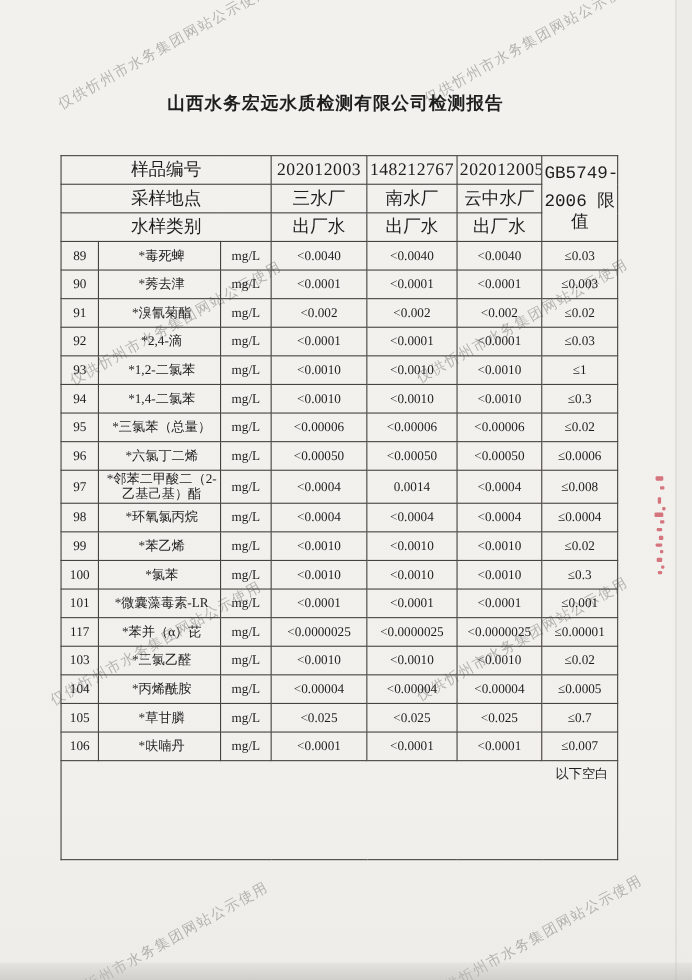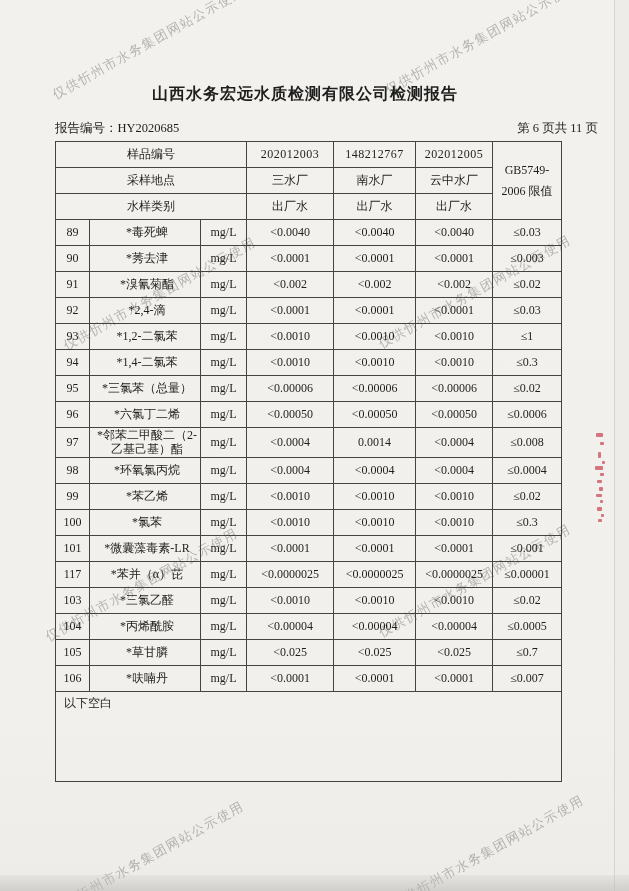--- a/index.html
+++ b/index.html
@@ -28,26 +28,26 @@
   }
   table.report{
     position:absolute;left:55px;top:141px;width:506px;
     border-collapse:collapse;table-layout:fixed;
     font-size:12px;
   }
   table.report td{
     border:1px solid #45433f;text-align:center;vertical-align:middle;
     height:25px;line-height:1.2;padding:0 2px;overflow:hidden;
   }
-  table.report thead td{font-size:12px;text-align:center;}
+  table.report thead td{font-size:16px;text-align:center;}
   .sample-num{font-size:13px;letter-spacing:0.5px;}
   .name-cell{text-align:left;padding-left:6px !important;}
-  .limit-head div{margin:6px 0;}
+  .limit-head div{margin:6px 0;font-family:Liberation Mono, monospace;}
   tr.blank-row td{
-    height:81px;vertical-align:top;text-align:left;padding:4px 8px;font-size:12px;
+    height:81px;vertical-align:top;text-align:right;padding:4px 8px;font-size:12px;
   }
   .watermark{
     position:absolute;white-space:nowrap;pointer-events:none;
     transform:translate(-50%,-50%) rotate(-29deg);
     font-family:"Liberation Sans",sans-serif;
     font-size:13px;letter-spacing:1.5px;
     color:rgba(112,112,109,0.48);
   }
   .red-mark{position:absolute;background:rgba(195,40,55,0.62);border-radius:1px;}
 </style>
@@ -62,24 +62,20 @@
       <div class="watermark" style="left: 160px; top: 294px;">仅供忻州市水务集团网站公示使用</div>
       <div class="watermark" style="left: 475px; top: 292px;">仅供忻州市水务集团网站公示使用</div>
       <div class="watermark" style="left: 142px; top: 585px;">仅供忻州市水务集团网站公示使用</div>
       <div class="watermark" style="left: 475px; top: 581px;">仅供忻州市水务集团网站公示使用</div>
       <div class="watermark" style="left: 148px; top: 858px;">仅供忻州市水务集团网站公示使用</div>
       <div class="watermark" style="left: 488px; top: 852px;">仅供忻州市水务集团网站公示使用</div>
     </div>
 
   <div class="title">山西水务宏远水质检测有限公司检测报告</div>
 
-  <div class="meta">
-    <span>报告编号：HY2020685</span>
-    <span>第 6 页共 11 页</span>
-  </div>
 
   <table class="report">
     <colgroup>
       <col style="width:34px">
         <col style="width:111px">
         <col style="width:46px">
       <col style="width:87px">
         <col style="width:82px">
         <col style="width:77px">
       <col style="width:69px">

